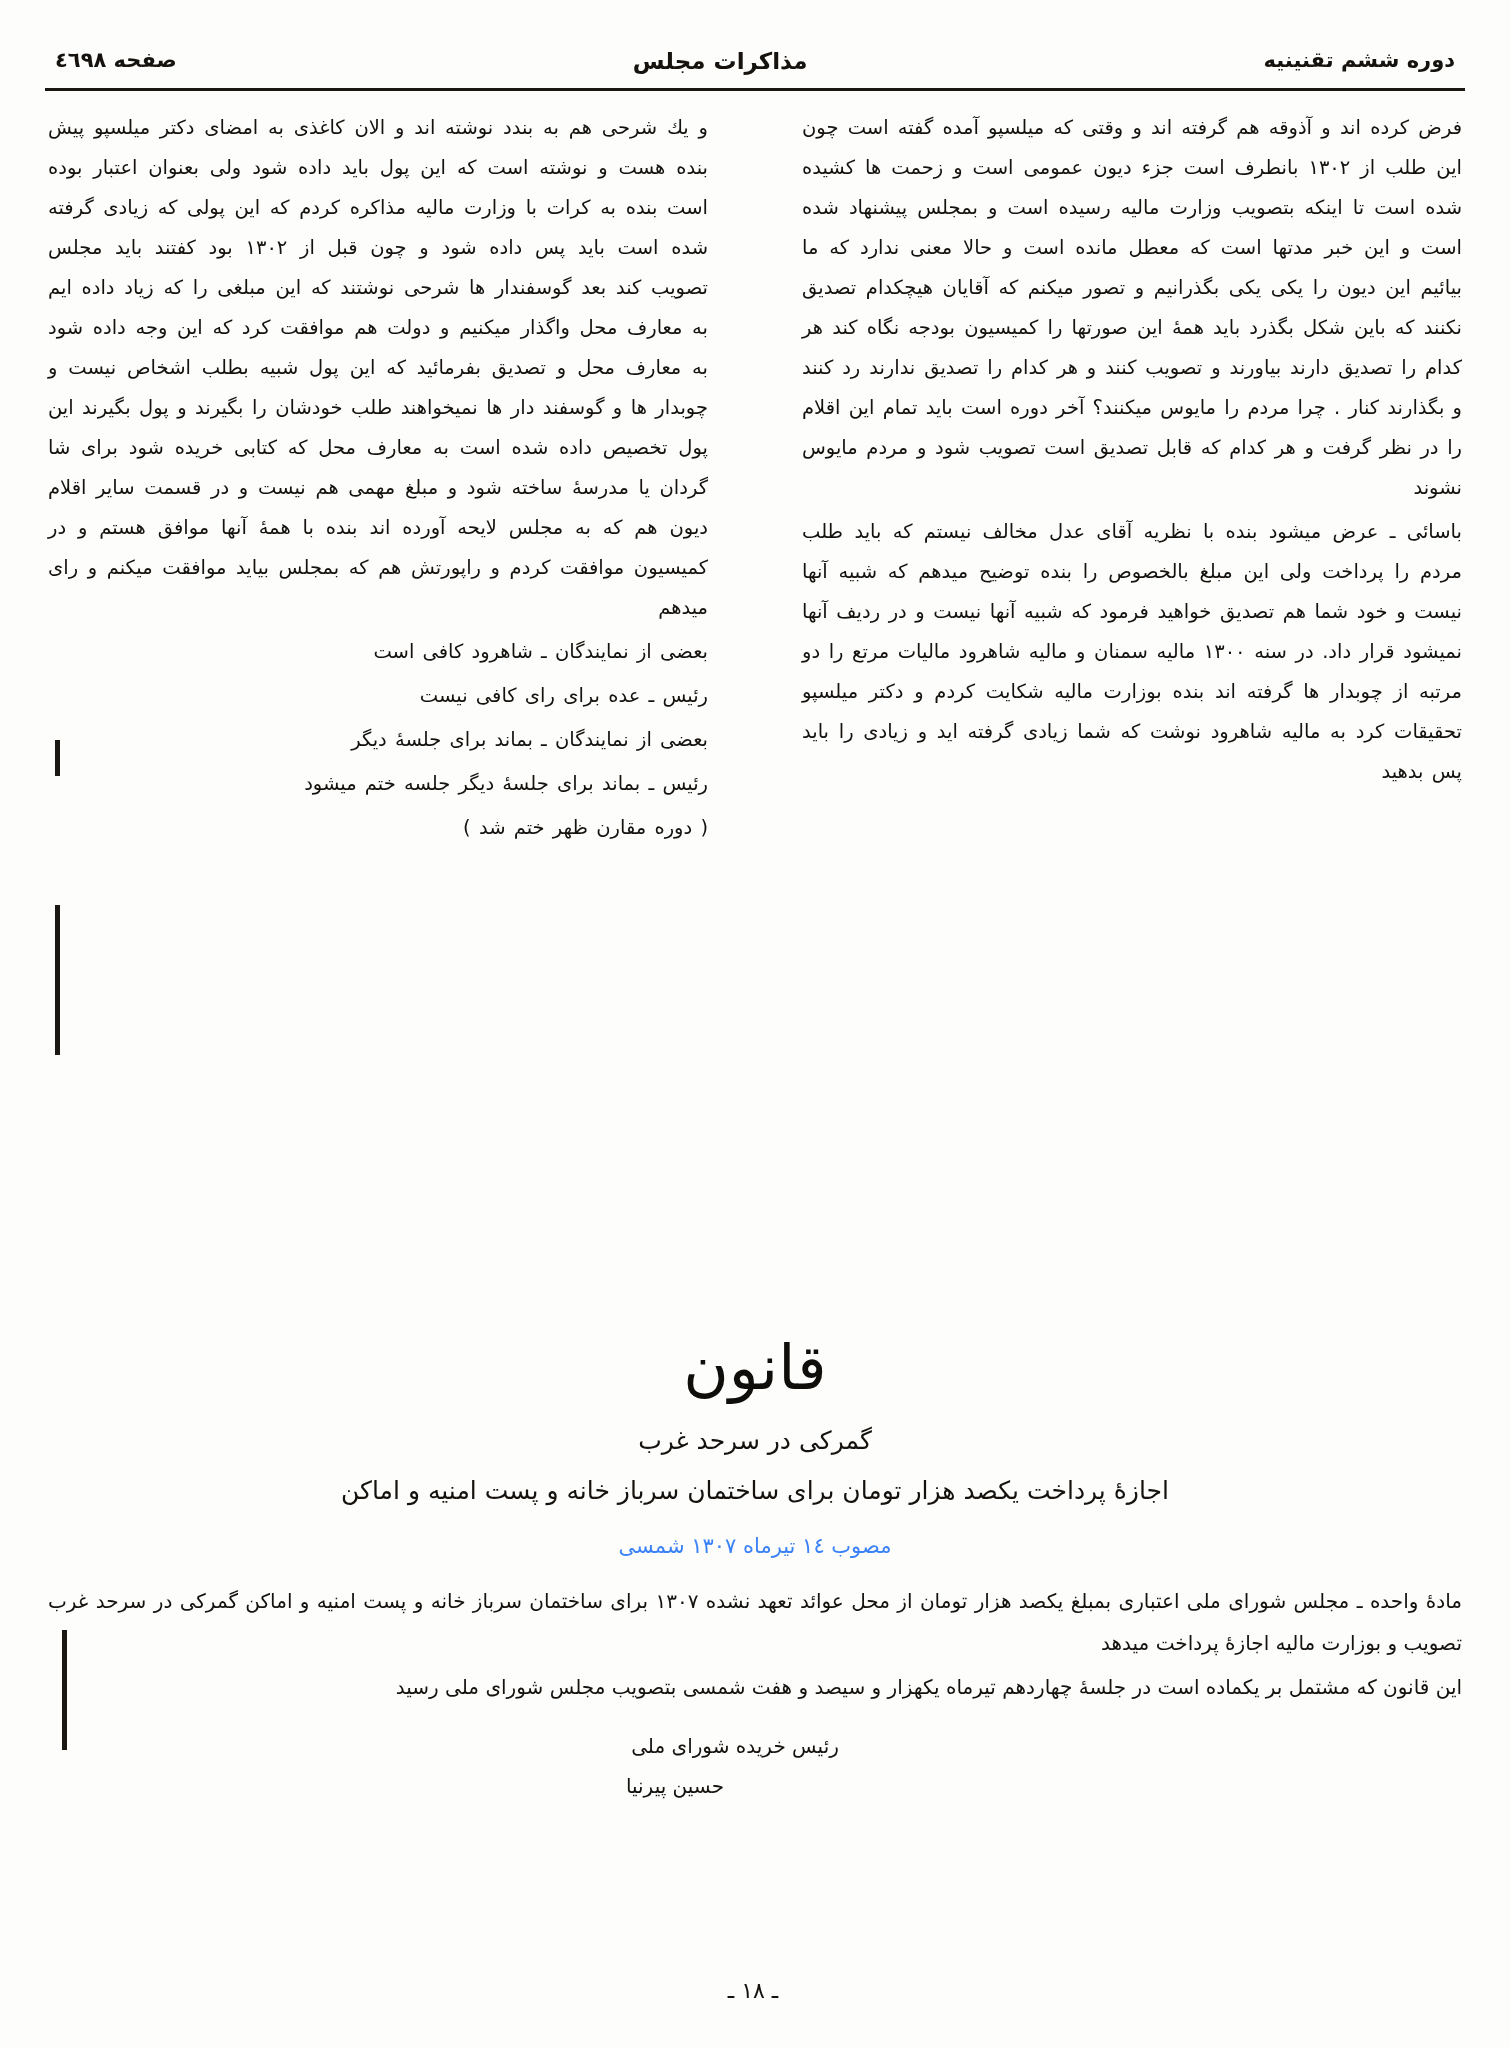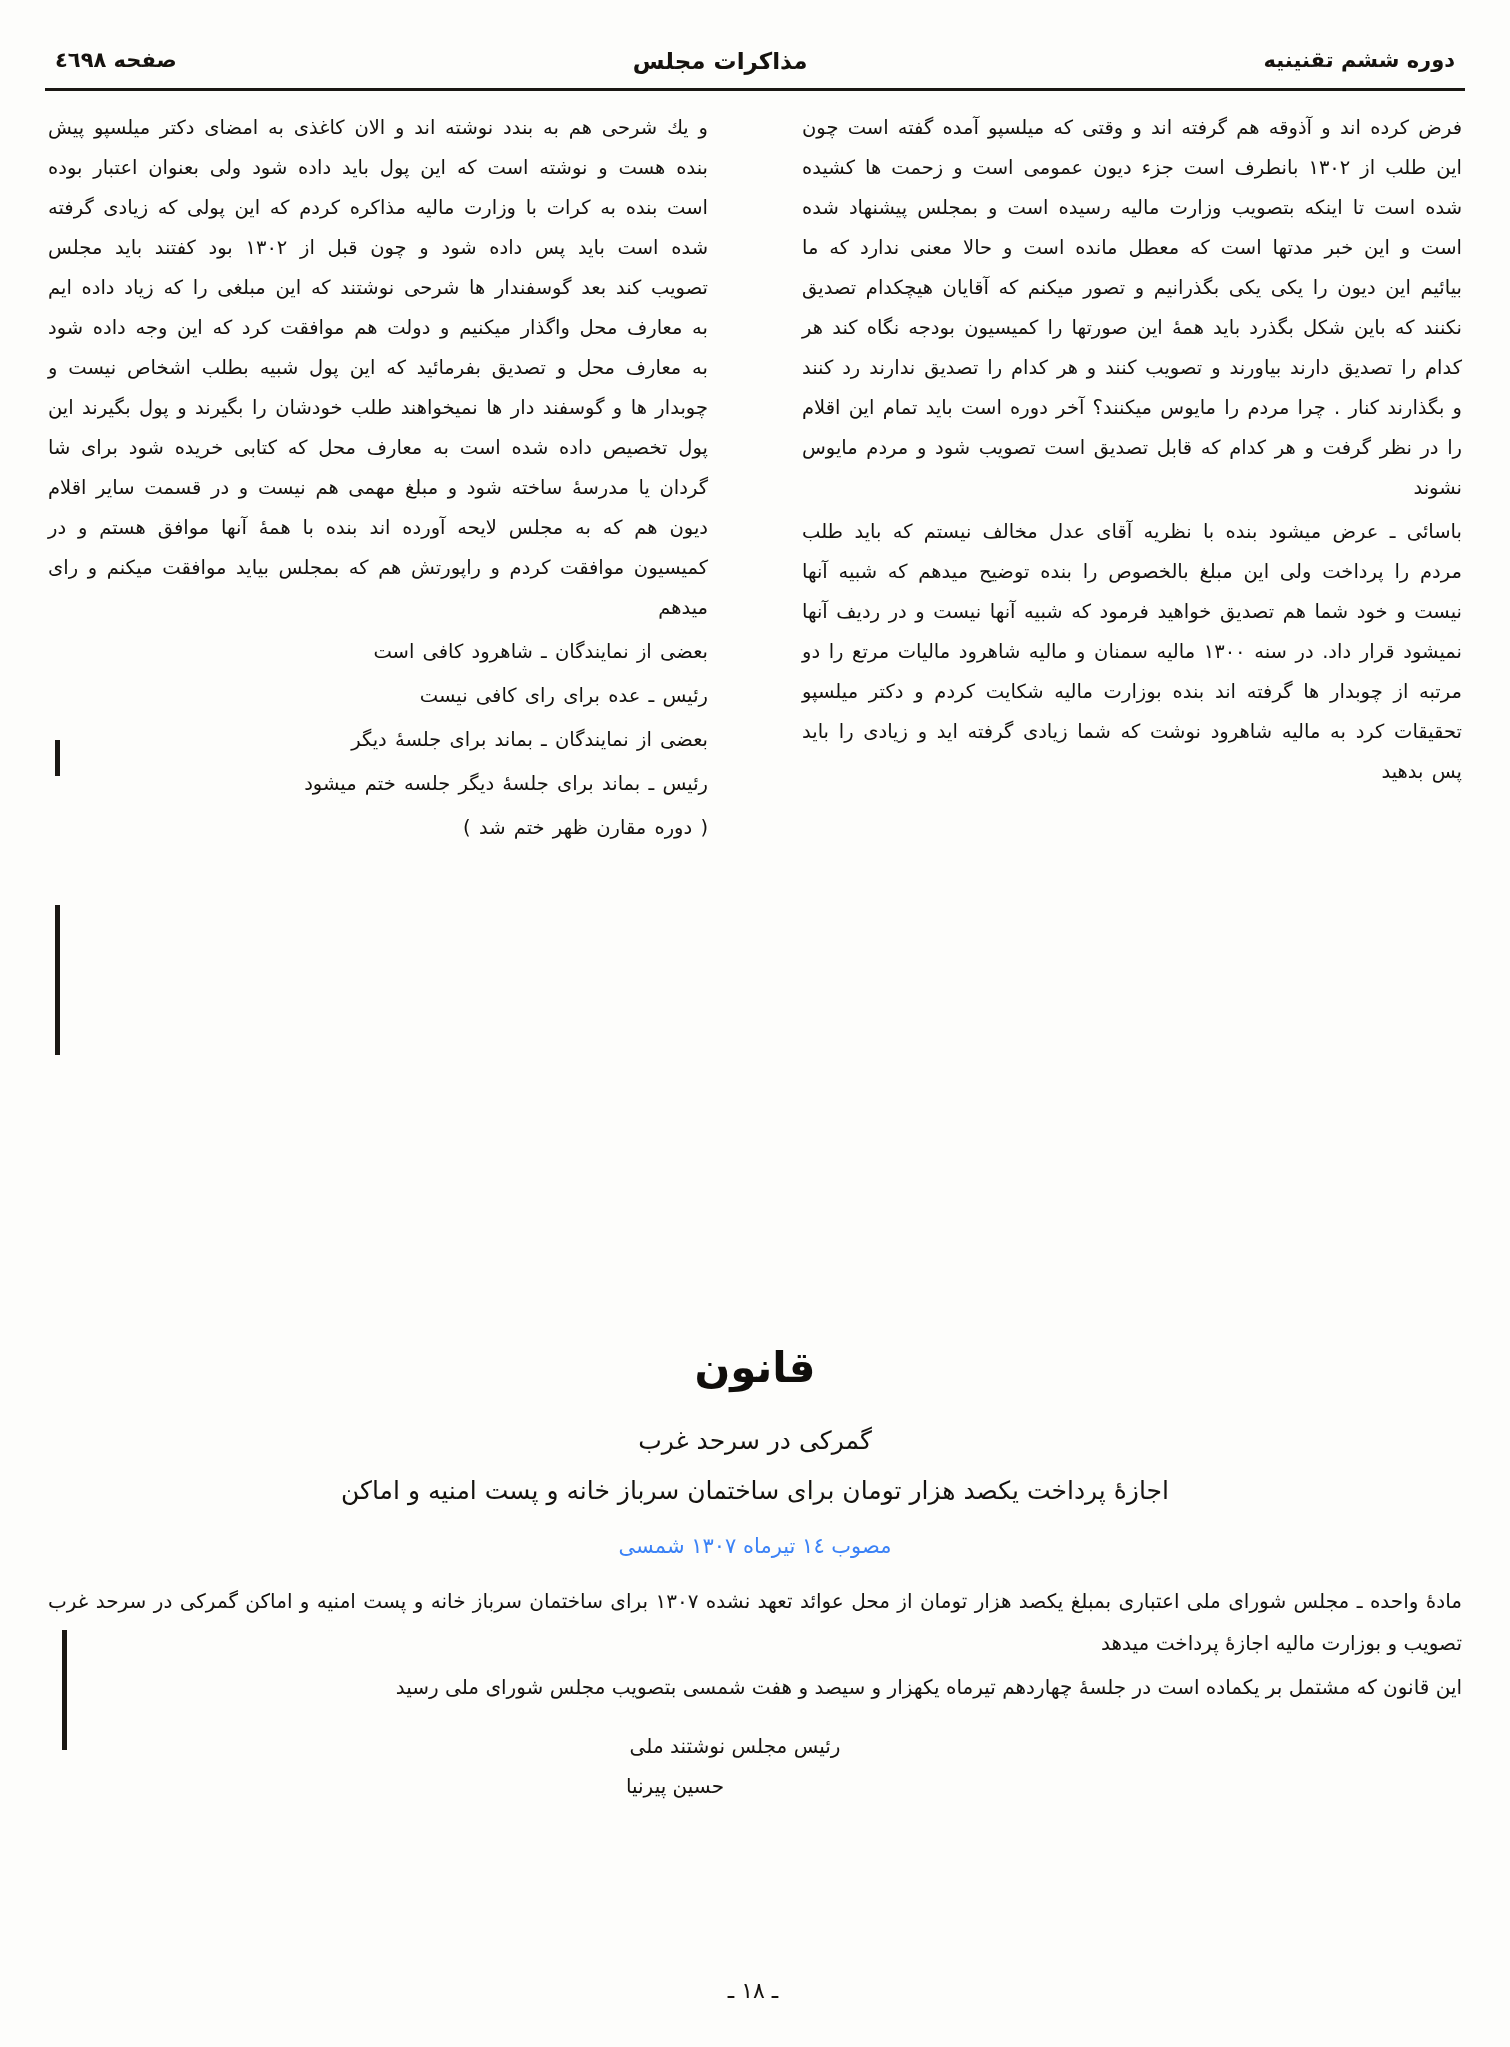--- a/index.html
+++ b/index.html
@@ -98,22 +98,22 @@
   
   .law {
     position: absolute;
     top: 1330px;
     right: 48px;
     left: 48px;
     direction: rtl;
     text-align: center;
   }
   .law-title {
-    font-size: 42px;
-    font-weight: bold;
+    font-size: 62px;
+    font-weight: normal;
     color: #100e0b;
     letter-spacing: 2px;
     line-height: 76px;
     margin: 0 0 10px 0;
   }
   .law-subtitle {
     font-size: 25px;
     line-height: 50px;
     color: #15120e;
     margin: 0 auto;
@@ -205,20 +205,20 @@
     <div class="law-subtitle">گمرکی در سرحد غرب</div>
     <div class="law-subtitle">اجازهٔ پرداخت یکصد هزار تومان برای ساختمان سرباز خانه و پست امنیه و اماکن</div>
     <div class="law-date">مصوب ١٤ تیرماه ١٣٠٧ شمسی</div>
 
     <div class="law-body">
       <p>مادهٔ واحده ـ مجلس شورای ملی اعتباری بمبلغ یکصد هزار تومان از محل عوائد تعهد نشده ١٣٠٧ برای ساختمان سرباز خانه و پست امنیه و اماکن گمرکی در سرحد غرب تصویب و بوزارت مالیه اجازهٔ پرداخت میدهد</p>
       <p>این قانون که مشتمل بر یکماده است در جلسهٔ چهاردهم تیرماه یکهزار و سیصد و هفت شمسی بتصویب مجلس شورای ملی رسید</p>
     </div>
 
     <div class="signature">
-      <p>رئیس مجلس نوشتند ملی</p>
+      <p>رئیس خریده شورای ملی</p>
       <p class="sig-name">حسین پیرنیا</p>
     </div>
   </div>
 
   <div class="page-number">ـ ١٨ ـ</div>
 
 </div>
 
 </body></html>

